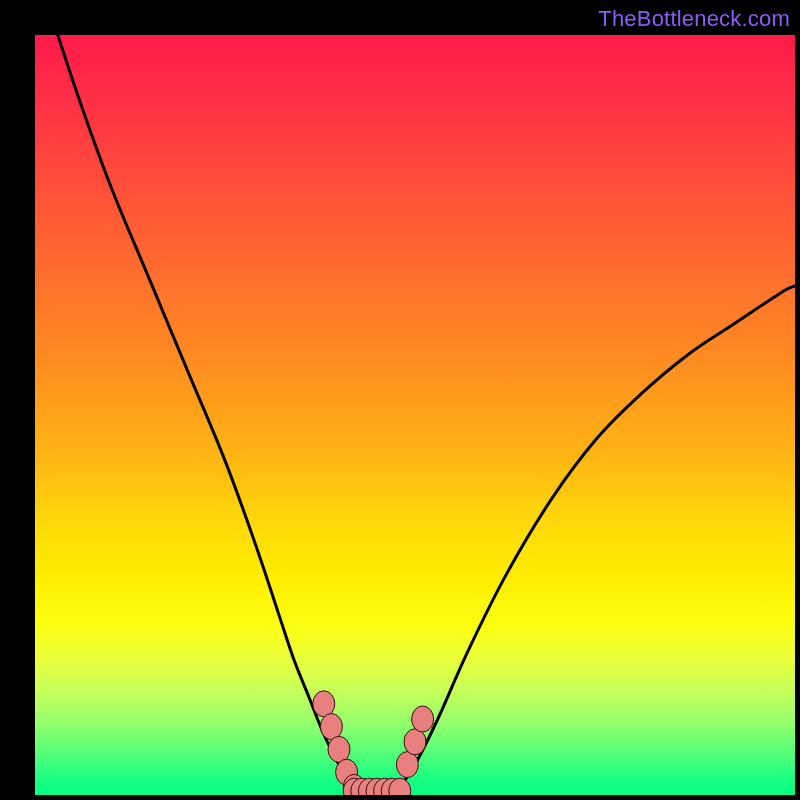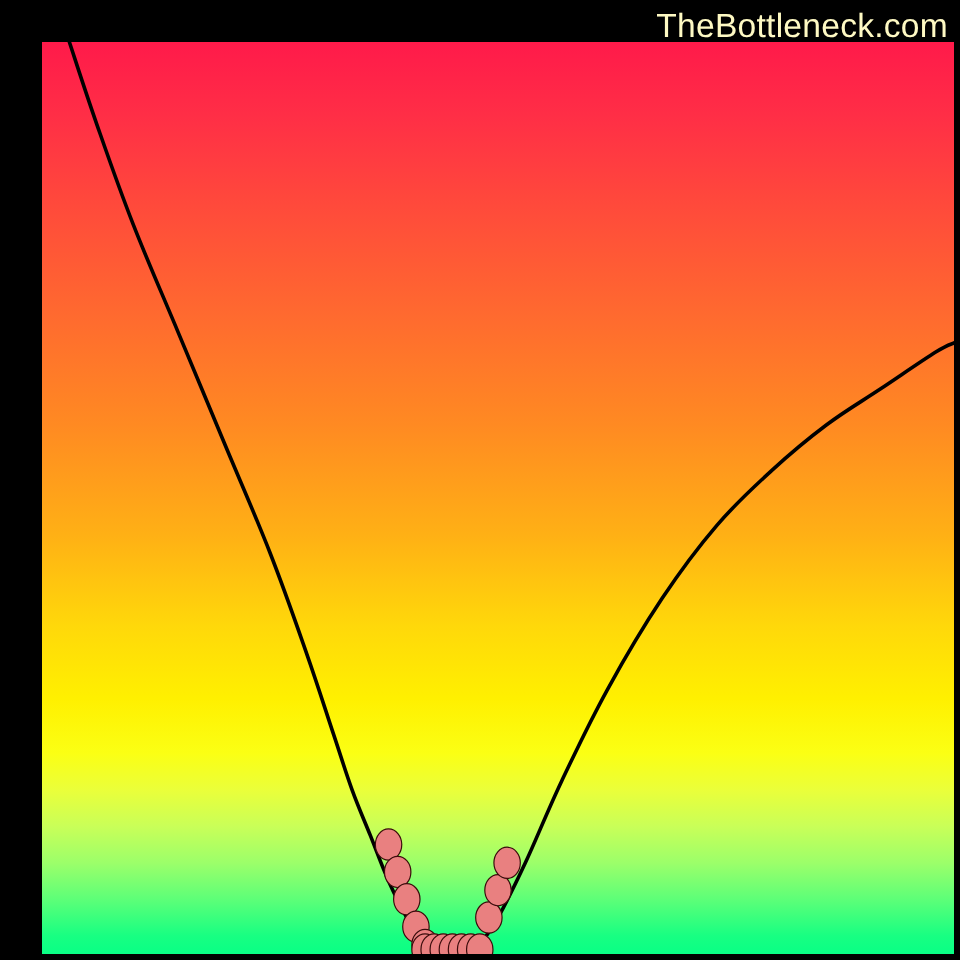--- a/index.html
+++ b/index.html
@@ -44,22 +44,22 @@
       #09ff85 100%);
   }
   .svg-layer {
     position: absolute;
     inset: 0;
   }
   .watermark {
     position: absolute;
     top: 6px;
     right: 10px;
-    color: #fef9c3;
-    font-size: 28px;
+    color: #8b5cf6;
+    font-size: 22px;
     font-weight: 500;
     letter-spacing: 0.2px;
     user-select: none;
   }
 </style>
 </head>
 <body>
 
 <div class="frame">
   <div class="plot-wrap">

